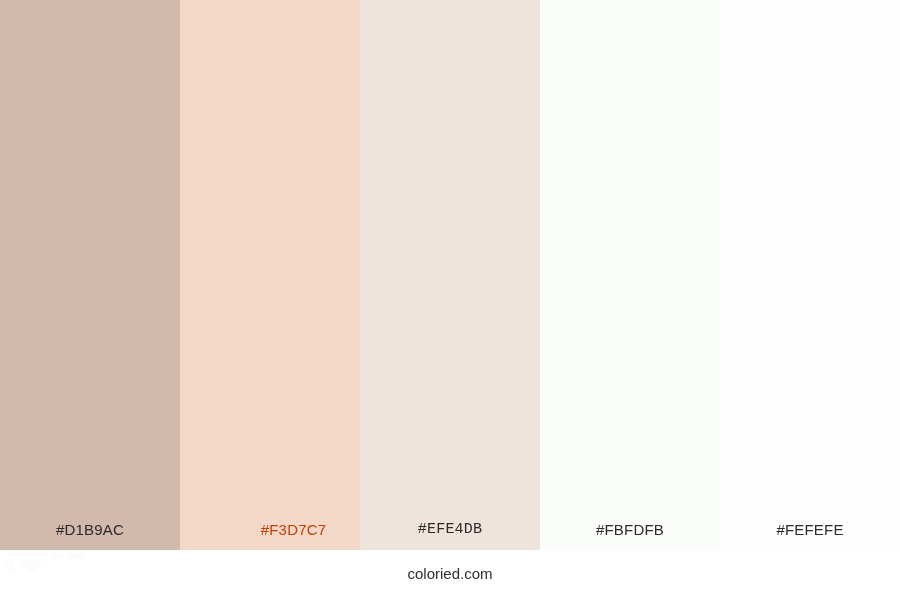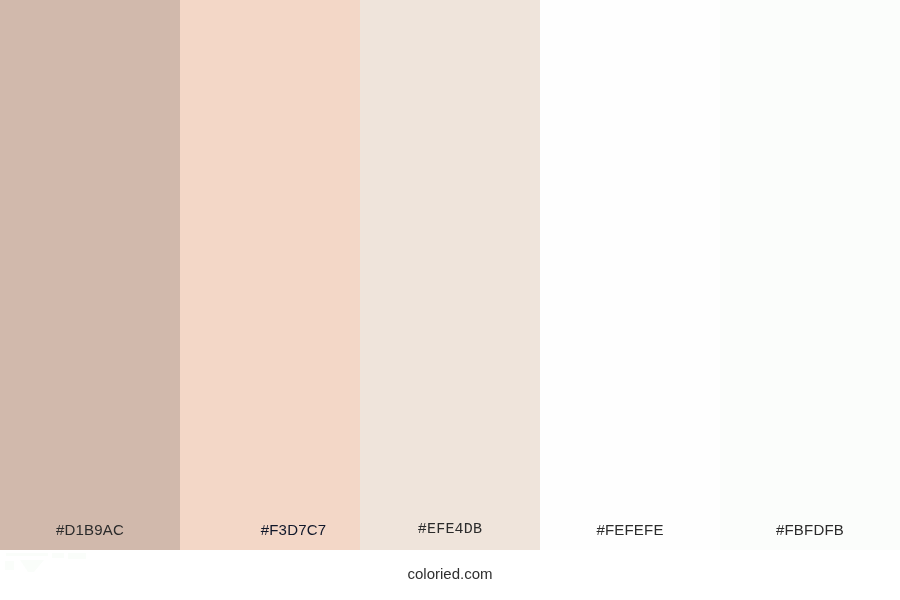--- a/index.html
+++ b/index.html
@@ -84,33 +84,33 @@
 
 <div class="palette-page">
 
   <div class="swatch-strip">
 
     <div class="swatch" style="background-color: rgb(209, 185, 172);">
       <span class="swatch-label" style="color: rgb(43, 43, 43);">#D1B9AC</span>
     </div>
 
     <div class="swatch" style="background-color: rgb(243, 215, 199);">
-      <span class="swatch-label" style="color: #0f172a; margin-left: 47px;">#F3D7C7</span>
+      <span class="swatch-label" style="color: #c2410c; margin-left: 47px;">#F3D7C7</span>
     </div>
 
     <div class="swatch" style="background-color: rgb(239, 228, 219);">
       <span class="swatch-label" style="color: rgb(43, 43, 43); font-family: Liberation Mono, monospace;">#EFE4DB</span>
     </div>
 
+    <div class="swatch" style="background-color: rgb(251, 253, 251);">
+      <span class="swatch-label" style="color: rgb(43, 43, 43);">#FBFDFB</span>
+    </div>
+
     <div class="swatch" style="background-color: rgb(254, 254, 254);">
       <span class="swatch-label" style="color: rgb(43, 43, 43);">#FEFEFE</span>
-    </div>
-
-    <div class="swatch" style="background-color: rgb(251, 253, 251);">
-      <span class="swatch-label" style="color: rgb(43, 43, 43);">#FBFDFB</span>
     </div>
 
   </div>
 
   <div class="footer">
     <div class="footer-brand" style="color: rgb(47, 47, 47);">coloried.com</div>
   </div>
 
   <svg class="watermark" viewBox="0 0 84 30" aria-hidden="true">
     <g fill="#FAFDFA">

